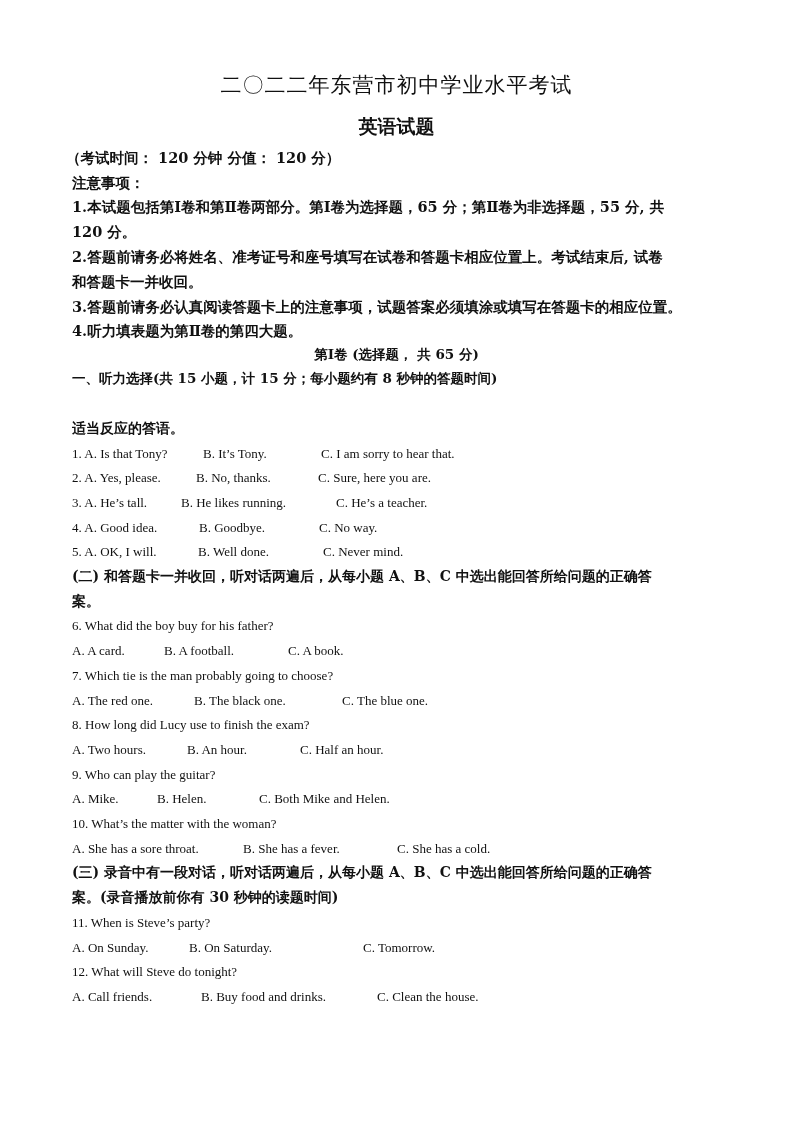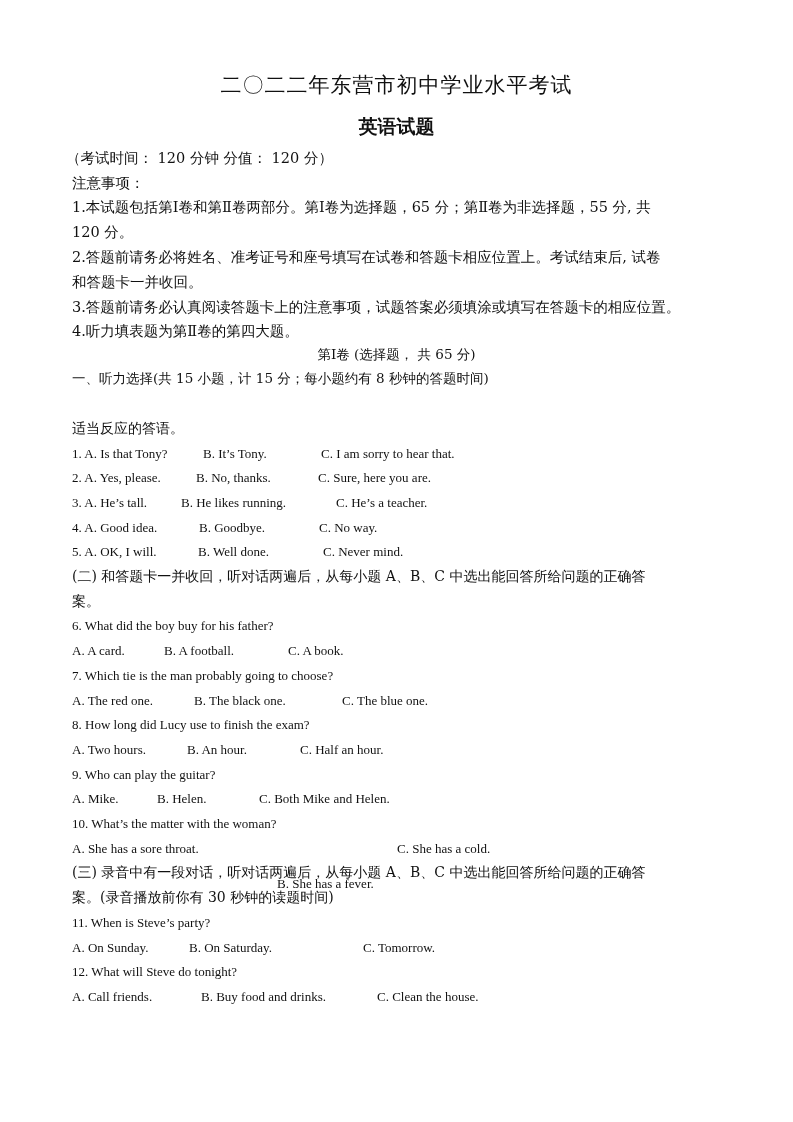--- a/index.html
+++ b/index.html
@@ -37,21 +37,21 @@
       top: 71px;
     }
     .subtitle {
       font-family: "DejaVu Serif", "Liberation Serif", serif;
       font-weight: bold;
       font-size: 19px;
       top: 114px;
     }
     .cn-bold {
       font-family: "DejaVu Serif", "Liberation Serif", serif;
-      font-weight: normal;
+      font-weight: bold;
       font-size: 14.5px;
     }
     .opt {
       position: absolute;
       white-space: nowrap;
       font-family: "Liberation Serif", "DejaVu Serif", serif;
       font-size: 13px;
     }
   </style>
 </head>
@@ -125,21 +125,21 @@
   </div>
   <div>
     <span class="opt" style="top:767px; left:72px;">9. Who can play the guitar?</span>
     <span class="opt" style="top:791px; left:72px;">A. Mike.</span>
     <span class="opt" style="top:791px; left:157px;">B. Helen.</span>
     <span class="opt" style="top:791px; left:259px;">C. Both Mike and Helen.</span>
   </div>
   <div>
     <span class="opt" style="top:816px; left:72px;">10. What’s the matter with the woman?</span>
     <span class="opt" style="top:841px; left:72px;">A. She has a sore throat.</span>
-    <span class="opt" style="top:876px; left:243px;margin-left:34px;">B. She has a fever.</span>
+    <span class="opt" style="top:841px; left:243px;">B. She has a fever.</span>
     <span class="opt" style="top:841px; left:397px;">C. She has a cold.</span>
   </div>
 
   <div class="line cn-bold" style="top:864px; font-size:14px;">(三)  录音中有一段对话，听对话两遍后，从每小题 A、B、C 中选出能回答所给问题的正确答</div>
   <div class="line cn-bold" style="top:889px; font-size:14px;">案。(录音播放前你有 30 秒钟的读题时间)</div>
 
   <div>
     <span class="opt" style="top:915px; left:72px;">11. When is Steve’s party?</span>
     <span class="opt" style="top:940px; left:72px;">A. On Sunday.</span>
     <span class="opt" style="top:940px; left:189px;">B. On Saturday.</span>

